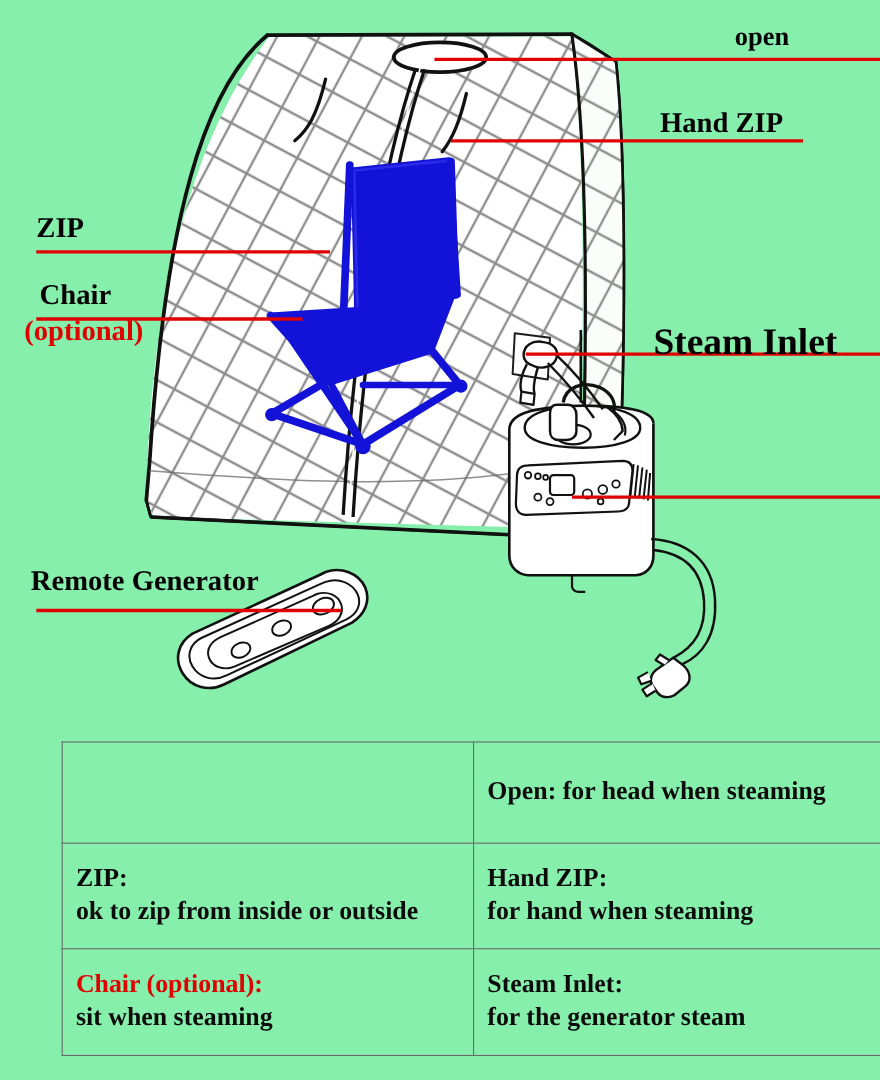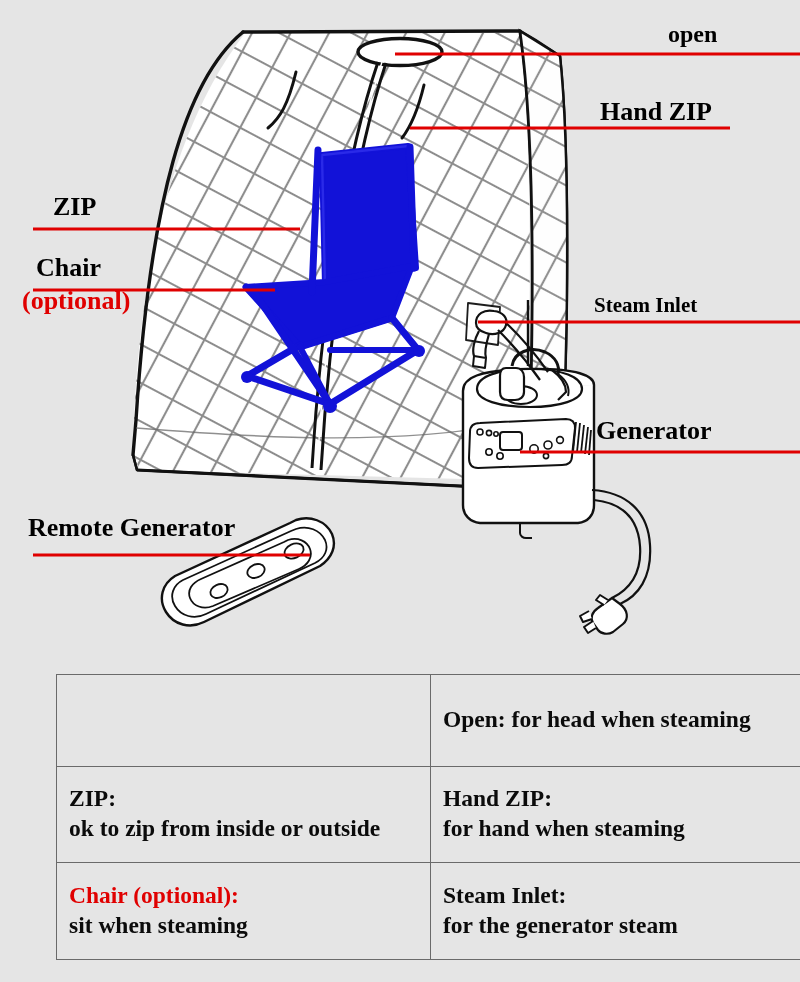--- a/index.html
+++ b/index.html
@@ -2,42 +2,42 @@
 <html><head>
 <meta charset="utf-8">
 <style>
   * { margin:0; padding:0; box-sizing:border-box; }
   html,body {
     width:800px; height:982px;
     background:#ffffff;
     font-family:"Liberation Serif", serif;
     overflow:hidden;
   }
-  #root { position:relative; width:800px; height:982px; background:#e5e5e5; }
+  #root { position:relative; width:800px; height:982px; background:#86efac; }
 
   
   #diagram { position:absolute; left:0; top:0; width:800px; height:668px; }
   #diagram svg { position:absolute; left:0; top:0; }
 
   
   .label {
     position:absolute;
     font-family:"Liberation Serif", serif;
     font-weight:bold;
     color:#000;
     white-space:nowrap;
     line-height:1.05;
   }
   .label.red { color:#e00000; }
   .lbl-open       { left:668px; top:22px;  font-size:24px; }
   .lbl-handzip    { left:600px; top:98px;  font-size:26px; }
-  .lbl-zip        { left:33px;  top:193px; font-size:26px;margin-left:20px; }
+  .lbl-zip        { left:33px;  top:193px; font-size:26px; }
   .lbl-chair      { left:36px;  top:254px; font-size:26px; }
   .lbl-chair-opt  { left:22px;  top:287px; font-size:26px; }
-  .lbl-steam      { left:594px; top:294px; font-size:21px; }
+  .lbl-steam      { left:594px; top:294px; font-size:34px; }
   .lbl-generator  { left:596px; top:417px; font-size:26px; }
   .lbl-remote     { left:28px;  top:514px; font-size:26px; }
 
   
   #spec-table {
     position:absolute;
     left:25px; top:674px;
     width:748px; height:286px;
     border-collapse:collapse;
     table-layout:fixed;
@@ -262,21 +262,20 @@
         <line x1="33" y1="555" x2="310" y2="555"></line>
       </g>
     </svg>
 
     <div class="label lbl-open">open</div>
     <div class="label lbl-handzip">Hand ZIP</div>
     <div class="label lbl-zip">ZIP</div>
     <div class="label lbl-chair">Chair</div>
     <div class="label lbl-chair-opt red">(optional)</div>
     <div class="label lbl-steam">Steam Inlet</div>
-    <div class="label lbl-generator">Generator</div>
     <div class="label lbl-remote">Remote Generator</div>
   </div>
 
   <table id="spec-table">
     <tbody>
       <tr class="r1">
         <td class="col-l cell-empty"></td>
         <td class="col-r">
           <span class="cell-line">Open: for head when steaming</span>
         </td>

